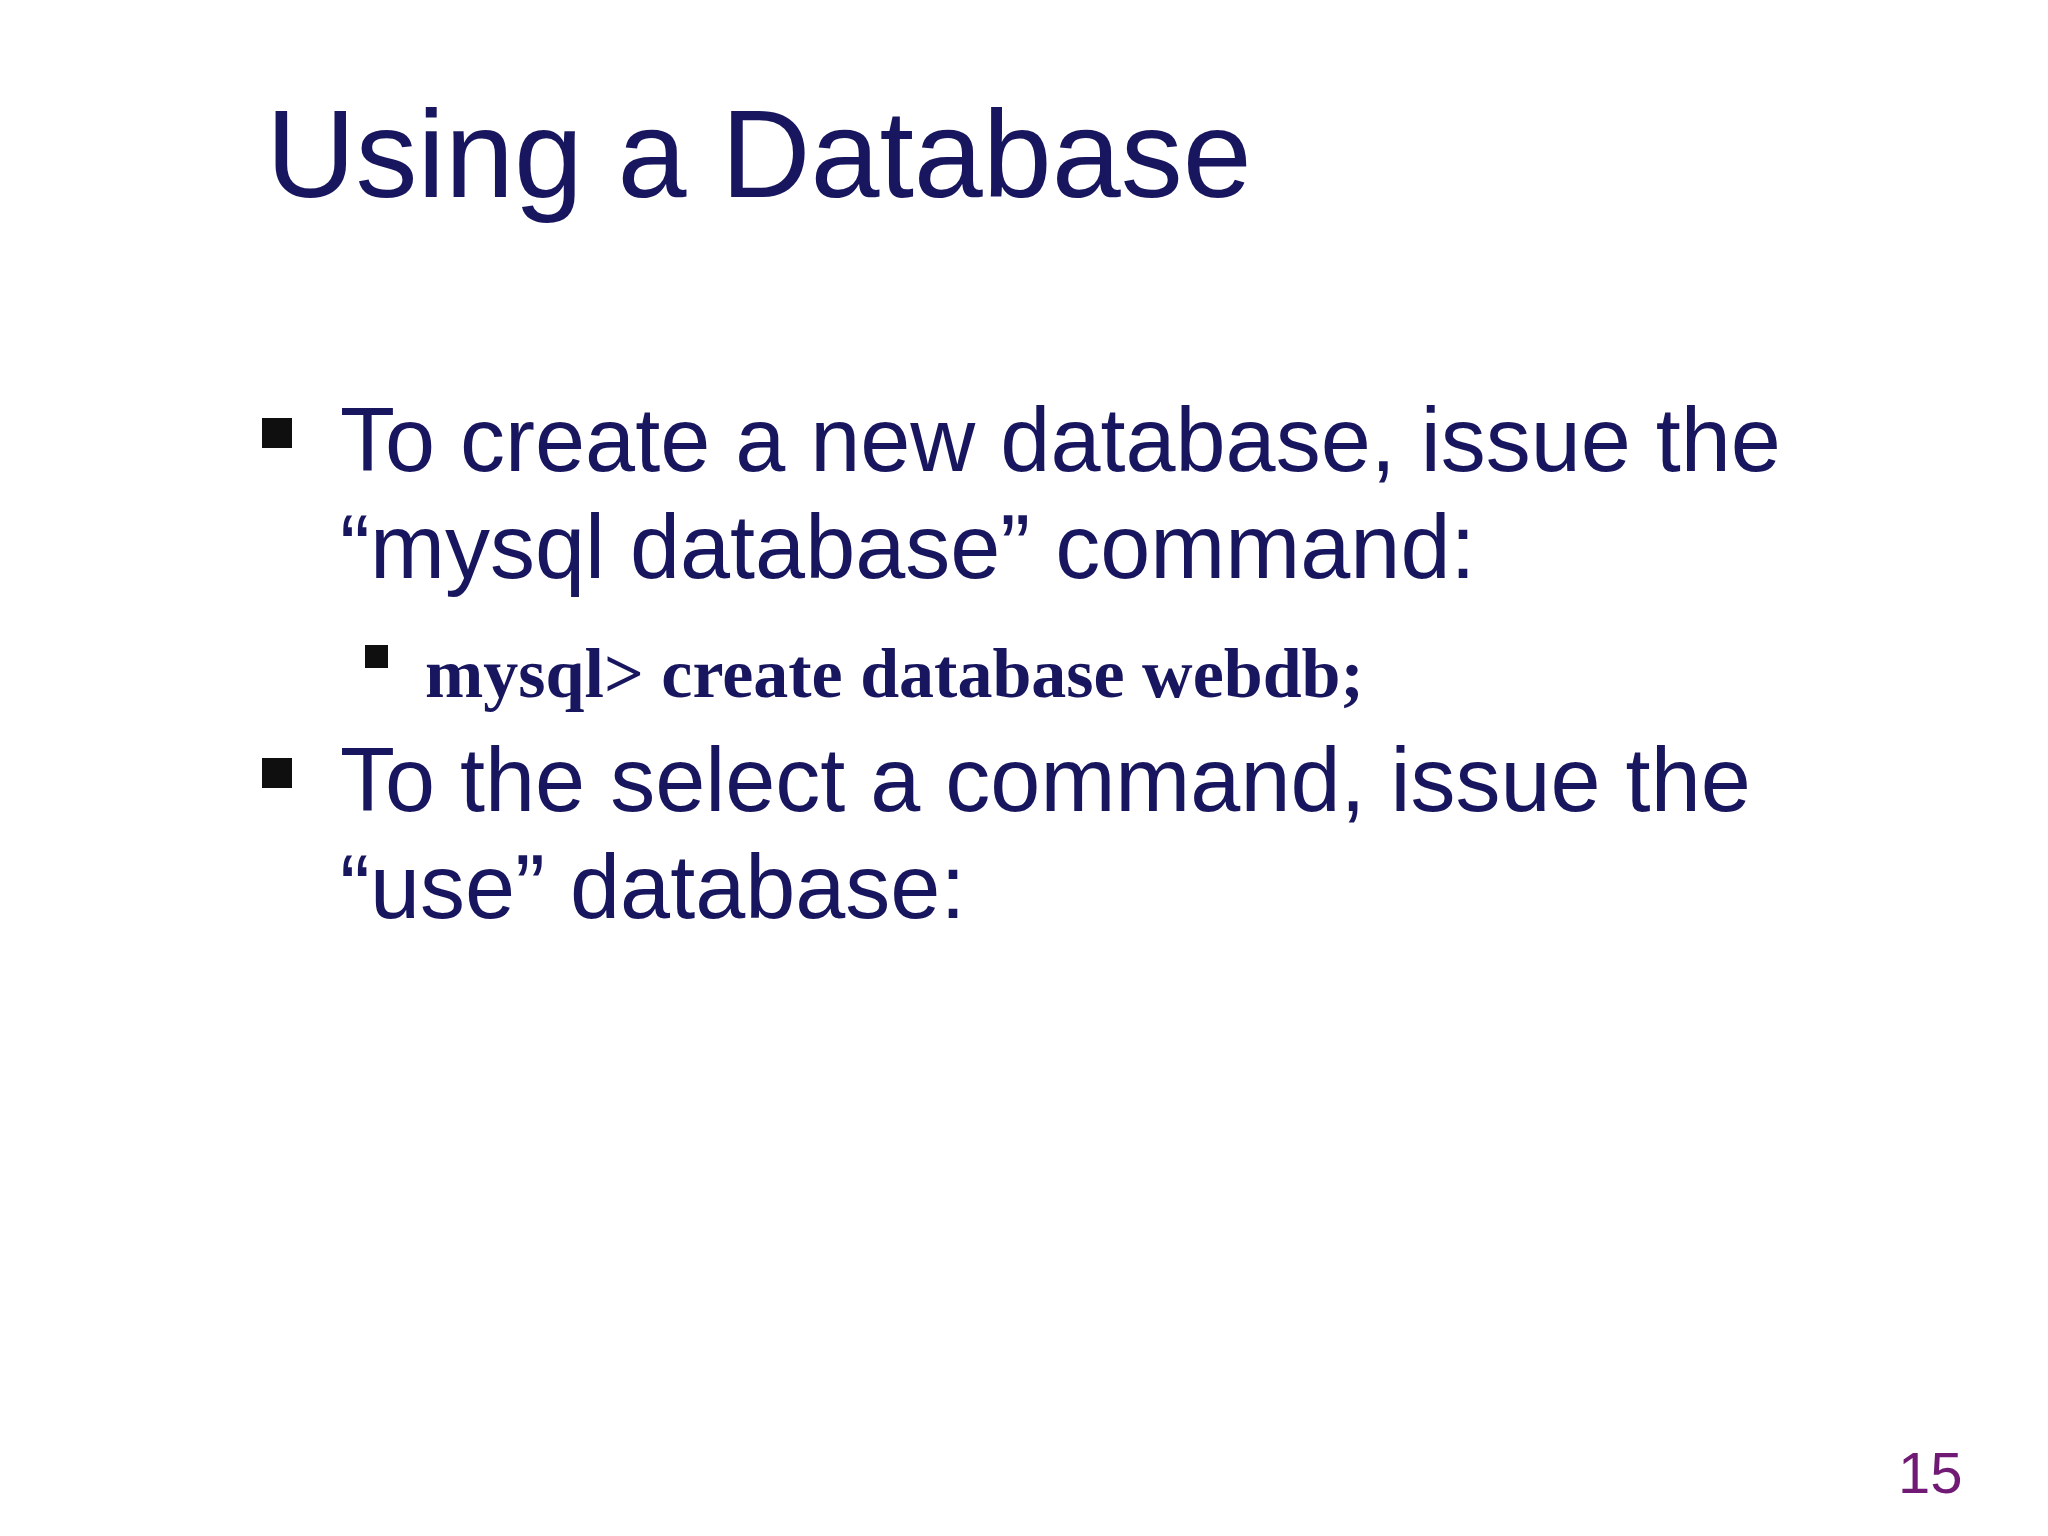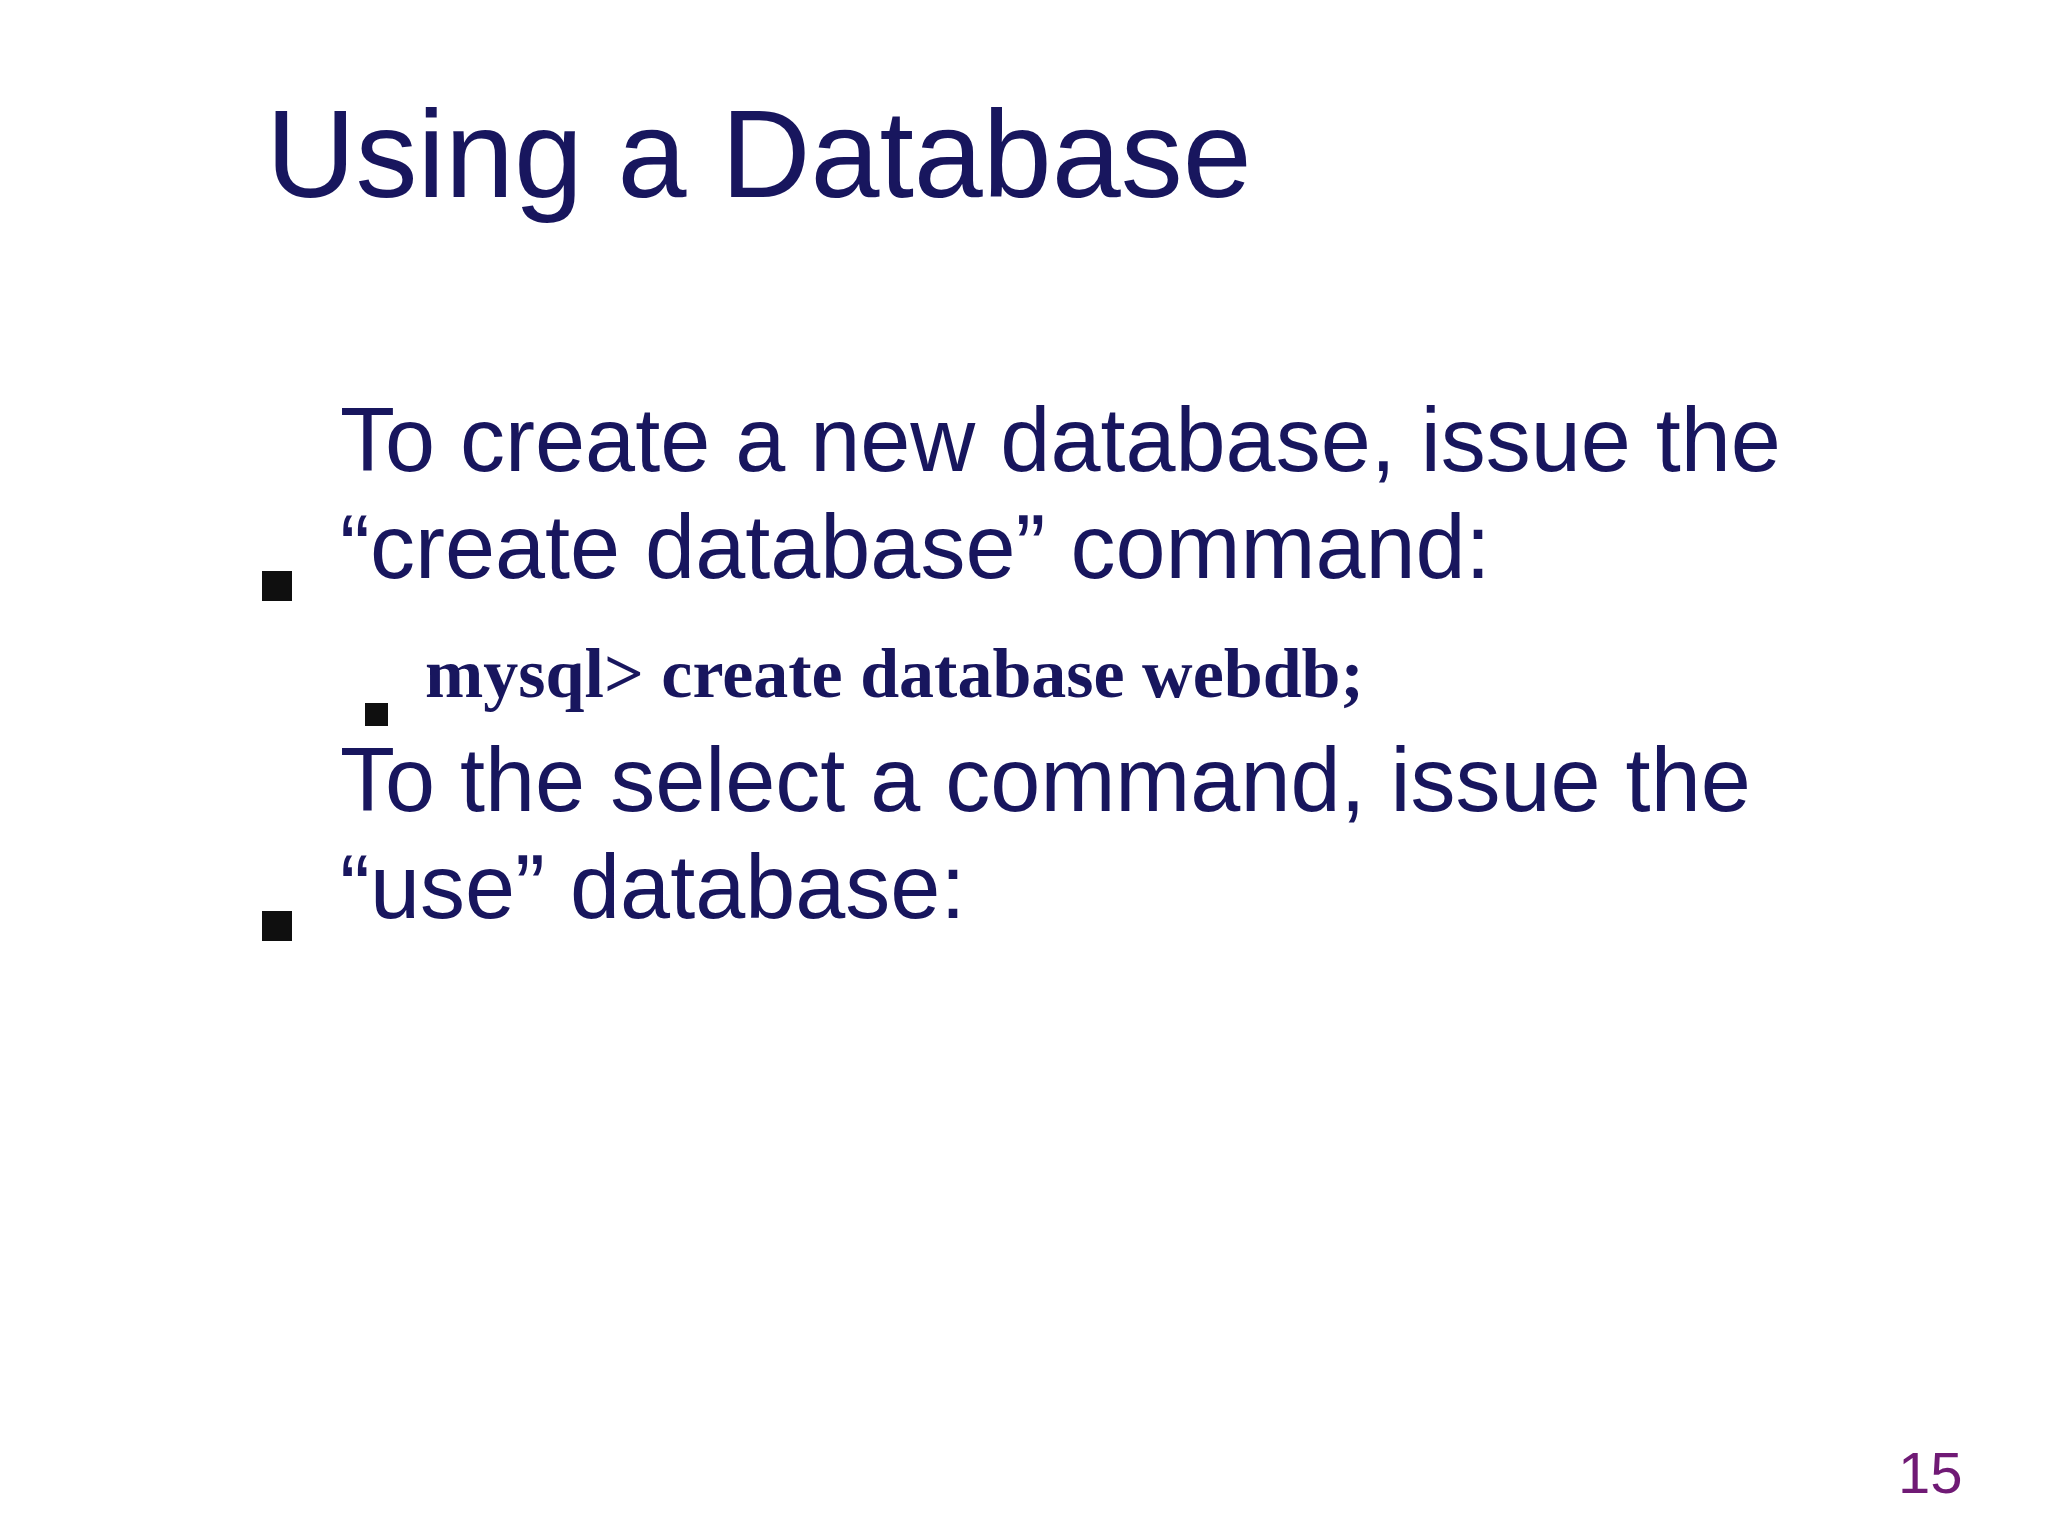--- a/index.html
+++ b/index.html
@@ -23,21 +23,21 @@
     margin: 0;
     font-size: 124px;
     line-height: 130px;
     font-weight: normal;
     letter-spacing: 0;
     white-space: nowrap;
   }
   .bullet-row {
     position: absolute;
     display: flex;
-    align-items: flex-end;
+    align-items: flex-start;
   }
   .bullet-row.level1 {
     left: 262px;
     width: 1640px;
     font-size: 90px;
     line-height: 107px;
   }
   .bullet-row.level2 {
     left: 365px;
     width: 1560px;
@@ -81,21 +81,21 @@
 <body>
 
 <div class="slide" style="background: rgb(255, 255, 255); color: rgb(24, 22, 94);">
 
   <h1 class="title">Using a Database</h1>
 
   <div class="bullet-row level1 b1">
     <span class="sq l1" style="background: rgb(15, 15, 15);"></span>
     <div class="btext">
       <div>To create a new database, issue the</div>
-      <div>“create database” command:</div>
+      <div>“mysql database” command:</div>
     </div>
   </div>
 
   <div class="bullet-row level2 c1">
     <span class="sq l2" style="background: rgb(15, 15, 15);"></span>
     <div class="btext code">mysql&gt; create database webdb;</div>
   </div>
 
   <div class="bullet-row level1 b2">
     <span class="sq l1" style="background: rgb(15, 15, 15);"></span>

